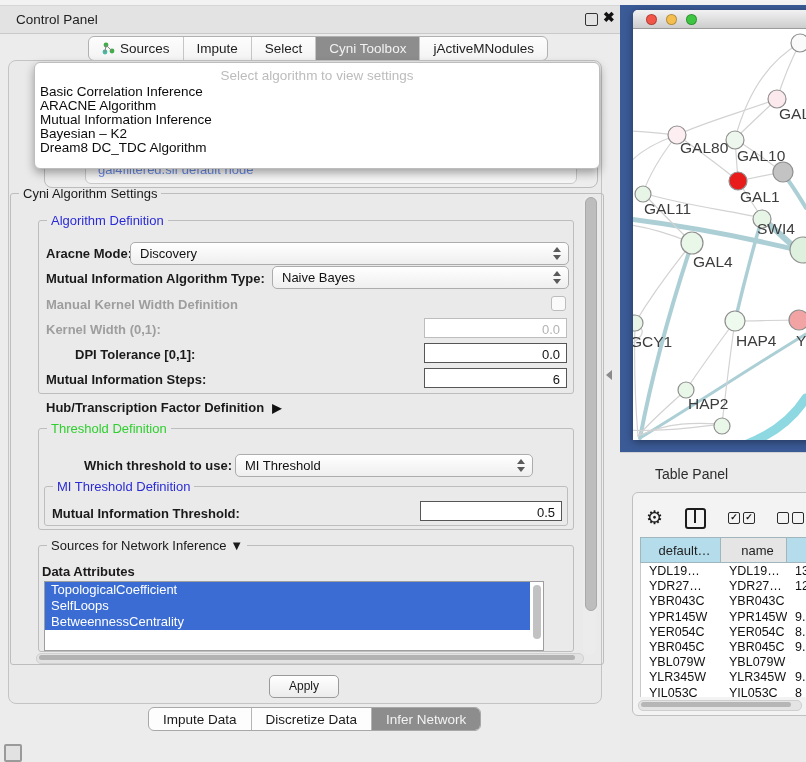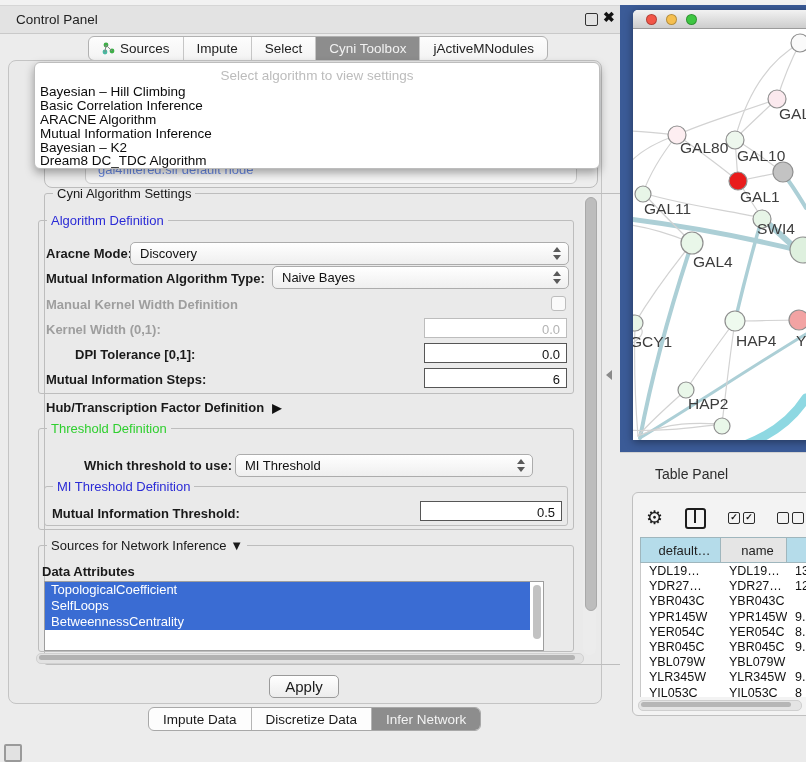--- a/index.html
+++ b/index.html
@@ -58,21 +58,21 @@
   .vtrack{left:583px;top:195px;width:13px;height:460px;background:#ececec;border-radius:6px;}
   .vthumb{left:585px;top:197px;width:10px;height:412px;background:#bdbdbd;border:1px solid #a9a9a9;border-radius:6px;}
   .htrack{left:36px;top:653px;width:546px;height:9px;background:#e2e2e2;border-radius:5px;border:1px solid #d0d0d0;}
   .hthumb{position:absolute;left:2px;top:1px;width:536px;height:5px;background:#b2b2b2;border-radius:3px;}
   
   .attr-list{left:44px;top:581px;width:498px;height:68px;background:#fff;border:1px solid #9e9e9e;overflow:hidden;}
   .attr-item{height:16px;line-height:16px;width:calc(100% - 13px);background:#3a6cd3;color:#fff;font-size:13px;padding-left:6px;box-sizing:border-box;}
   .attr-thumb{position:absolute;right:2px;top:3px;width:8px;height:54px;background:#c2c2c2;border-radius:4px;}
   
   .apply{left:269px;top:675px;width:68px;height:21px;background:linear-gradient(#ffffff,#ececec);
-         border:1px solid #9a9a9a;border-radius:5px;text-align:center;font-size:15px;line-height:21px;}
+         border:1px solid #9a9a9a;border-radius:5px;text-align:center;font-size:12px;line-height:21px;}
   .btabs{left:148px;top:707px;height:22px;display:flex;border:1px solid #a8a8a8;border-radius:6px;
          background:#fdfdfd;overflow:hidden;}
   .btab{display:flex;align-items:center;padding:0 14px;font-size:13.5px;color:#1a1a1a;border-right:1px solid #b5b5b5;white-space:nowrap;}
   .btab:last-child{border-right:none;}
   .btab.selected{background:#8d8d8d;color:#f3f3f3;}
   .mini-icon{left:4px;top:744px;width:14px;height:14px;border:2px solid #9a9a9a;border-radius:2px;background:#e2e2e2;}
   .split-arrow{left:606px;top:370px;width:0;height:0;border-top:5px solid transparent;border-bottom:5px solid transparent;
                border-right:6px solid #8a8a8a;}
   
   .blue-panel{left:620px;top:5px;width:186px;height:447px;background:#3b5b97;}
@@ -146,30 +146,29 @@
 
 <div class="abs ghost-box"></div>
 <div class="abs ghost-combo">
   <span>gal4filtered.sif default node</span>
 </div>
 <div class="abs ghost-thumb"></div>
 
 <div class="abs popup">
   <div class="popup-placeholder">Select algorithm to view settings</div>
   <div class="popup-items" id="popup-items">
-      <div class="popup-item">Bayesian – Hill Climbing</div>
       <div class="popup-item">Basic Correlation Inference</div>
       <div class="popup-item bold">ARACNE Algorithm</div>
       <div class="popup-item">Mutual Information Inference</div>
       <div class="popup-item">Bayesian – K2</div>
       <div class="popup-item">Dream8 DC_TDC Algorithm</div>
     </div>
 </div>
 
-<div class="abs group" style="left:44px;top:193px;width:570px;height:470px;padding-left:22px;">
+<div class="abs group" style="left:10px;top:193px;width:570px;height:470px;padding-left:22px;">
   <span class="legend">Cyni Algorithm Settings</span>
 </div>
 
 <div class="abs group" style="left:38px;top:220px;width:534px;height:172px;">
   <span class="legend blue">Algorithm Definition</span>
 </div>
 <div class="lbl" style="left:46px;top:246px;">Aracne Mode:</div>
 <div class="combo" style="left:130px;top:242px;width:437px;">
   <span class="val">Discovery</span>
   <span class="stepper"></span>

